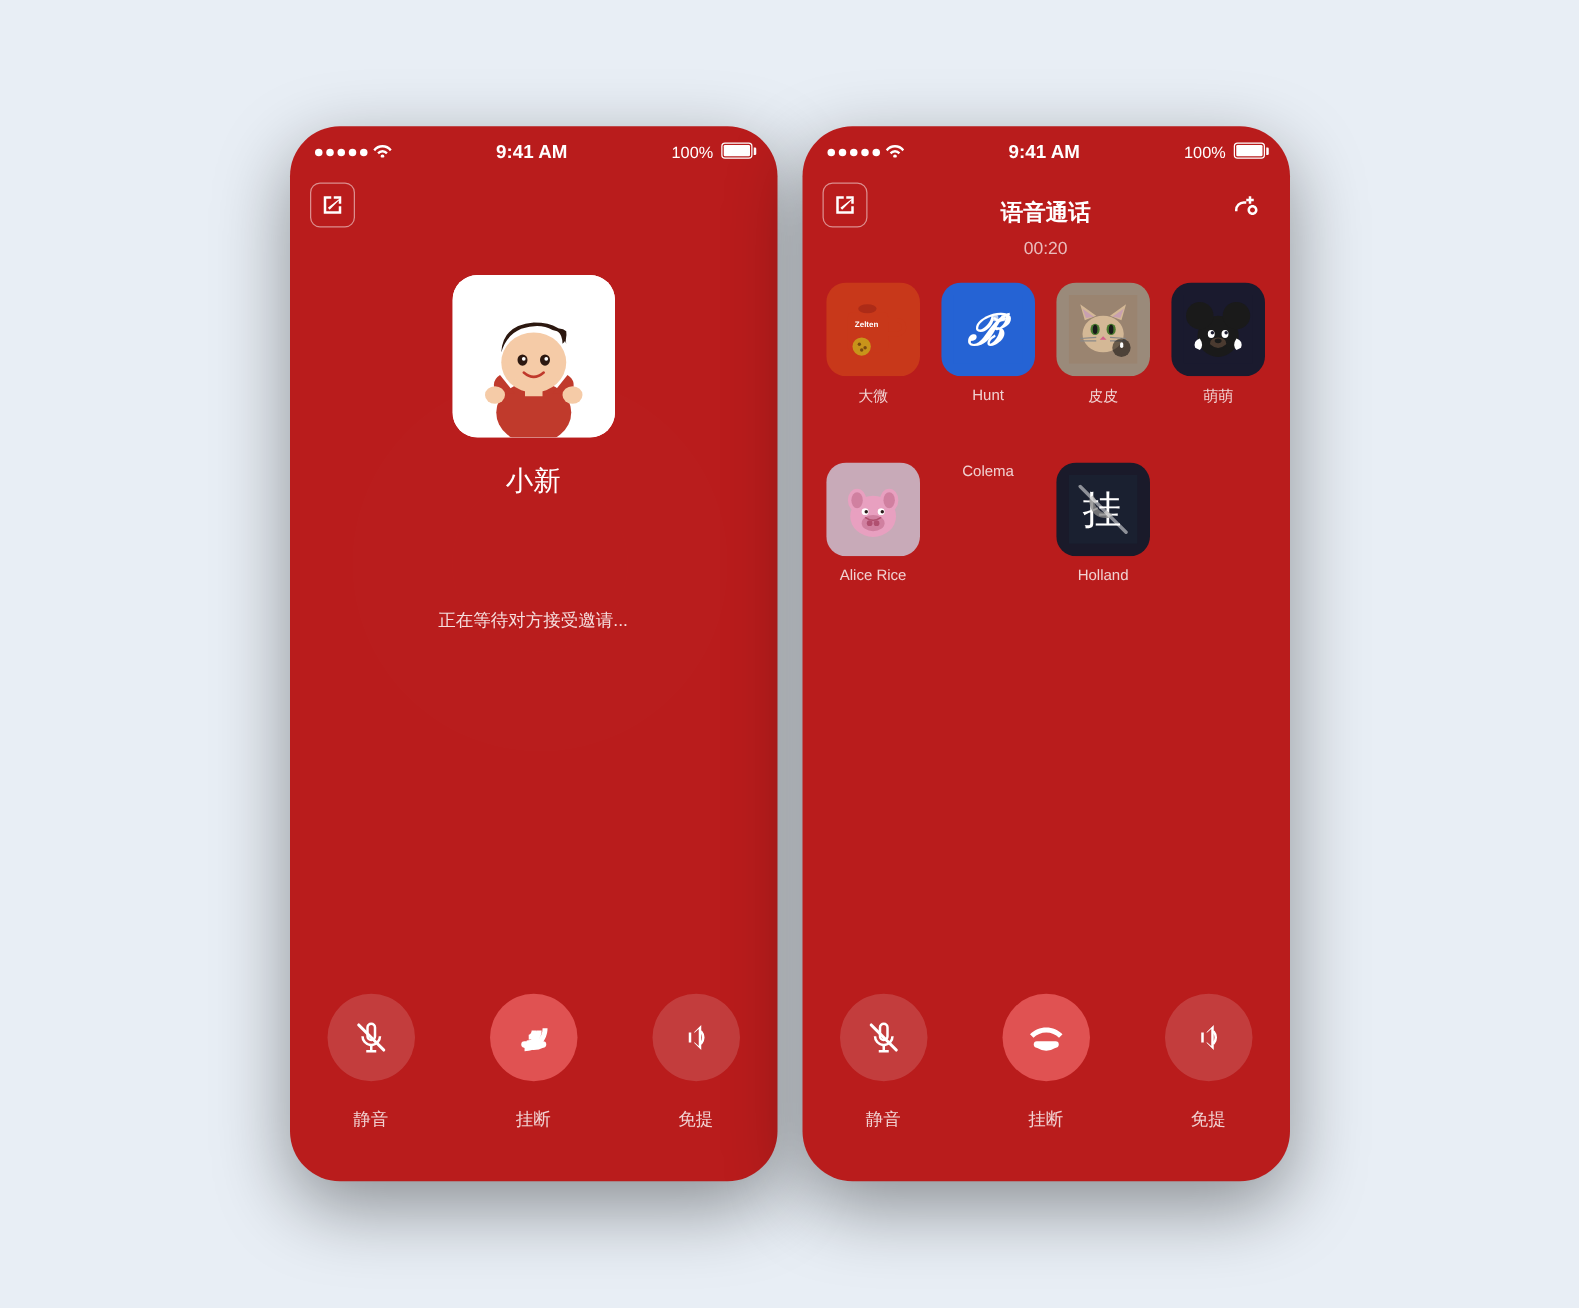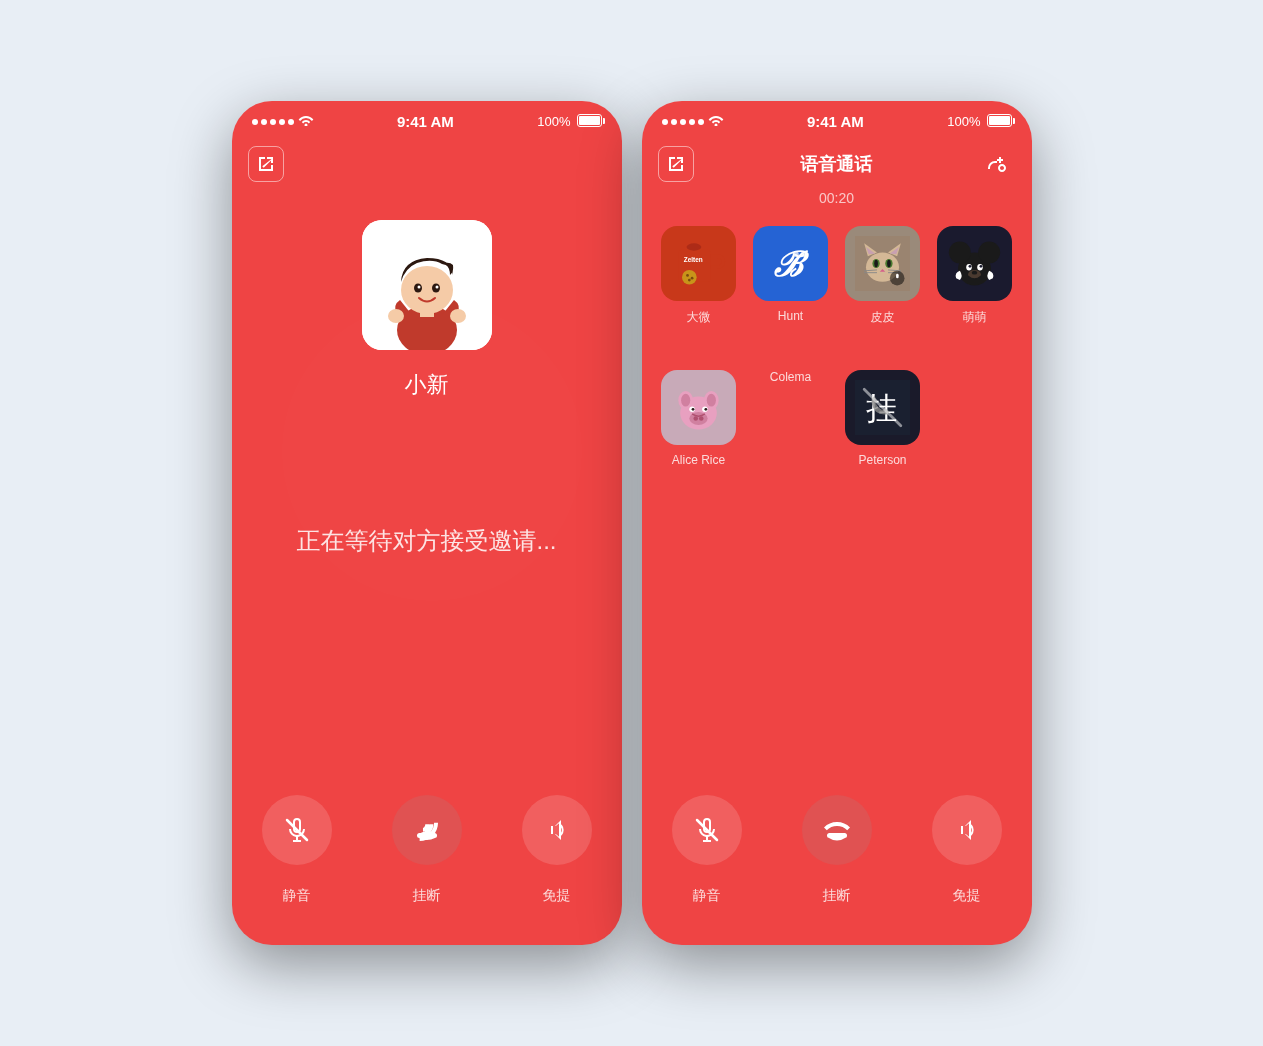--- a/index.html
+++ b/index.html
@@ -12,21 +12,21 @@
       font-family: -apple-system, 'PingFang SC', 'Helvetica Neue', sans-serif;
     }
     .screens-container {
       display: flex;
       gap: 20px;
       padding: 20px;
     }
     .phone-screen {
       width: 390px;
       height: 844px;
-      background: #ef4444;
+      background: #b91c1c;
       border-radius: 40px;
       overflow: hidden;
       position: relative;
       box-shadow: 0 20px 60px rgba(0,0,0,0.4);
       display: flex;
       flex-direction: column;
     }
     .status-bar {
       display: flex;
       justify-content: space-between;
@@ -123,23 +123,22 @@
       margin-bottom: 20px;
     }
     .caller-name {
       color: white;
       font-size: 22px;
       font-weight: 500;
       margin-bottom: 88px;
     }
     .waiting-text {
       color: rgba(255,255,255,0.85);
-      font-size: 24px;
+      font-size: 14px;
       font-weight: 400;
-      margin-top: 37px;
     }
     
     .bg-silhouette {
       position: absolute;
       top: 0; left: 0; right: 0; bottom: 0;
       overflow: hidden;
       pointer-events: none;
     }
     .bg-silhouette-circle {
       position: absolute;
@@ -173,21 +172,21 @@
     .control-btn.hangup {
       background: #e05252;
     }
     .control-label {
       color: rgba(255,255,255,0.8);
       font-size: 14px;
     }
     
     .screen2-header {
       display: flex;
-      align-items: center;
+      align-items: flex-end;
       justify-content: space-between;
       padding: 8px 16px;
     }
     .header-title {
       color: white;
       font-size: 18px;
       font-weight: 600;
       text-align: center;
     }
     .header-subtitle {
@@ -588,21 +587,21 @@
               <rect width="60" height="60" fill="#1a2030"></rect>
 
               <text x="12" y="42" font-size="34" fill="white">挂</text>
               <text x="12" y="42" font-size="34" fill="white" opacity="0">断</text>
 
               <path d="M18 22c0-2 1.5-4 3.5-4l3 5-2 2a15 15 0 008 8l2-2 5 3c0 2-2 3.5-4 3.5C21 38 18 28 18 22z" fill="#888" opacity="0.8"></path>
               <line x1="10" y1="10" x2="50" y2="50" stroke="white" stroke-width="3" stroke-linecap="round" opacity="0.5"></line>
             </svg>
           </div>
         </div>
-        <span class="participant-name">Peterson</span>
+        <span class="participant-name">Holland</span>
       </div>
 
 
     </div>
 
     <div style="flex:1;"></div>
 
     <div class="controls-bar">
       <div class="control-item">
         <div class="control-btn">

